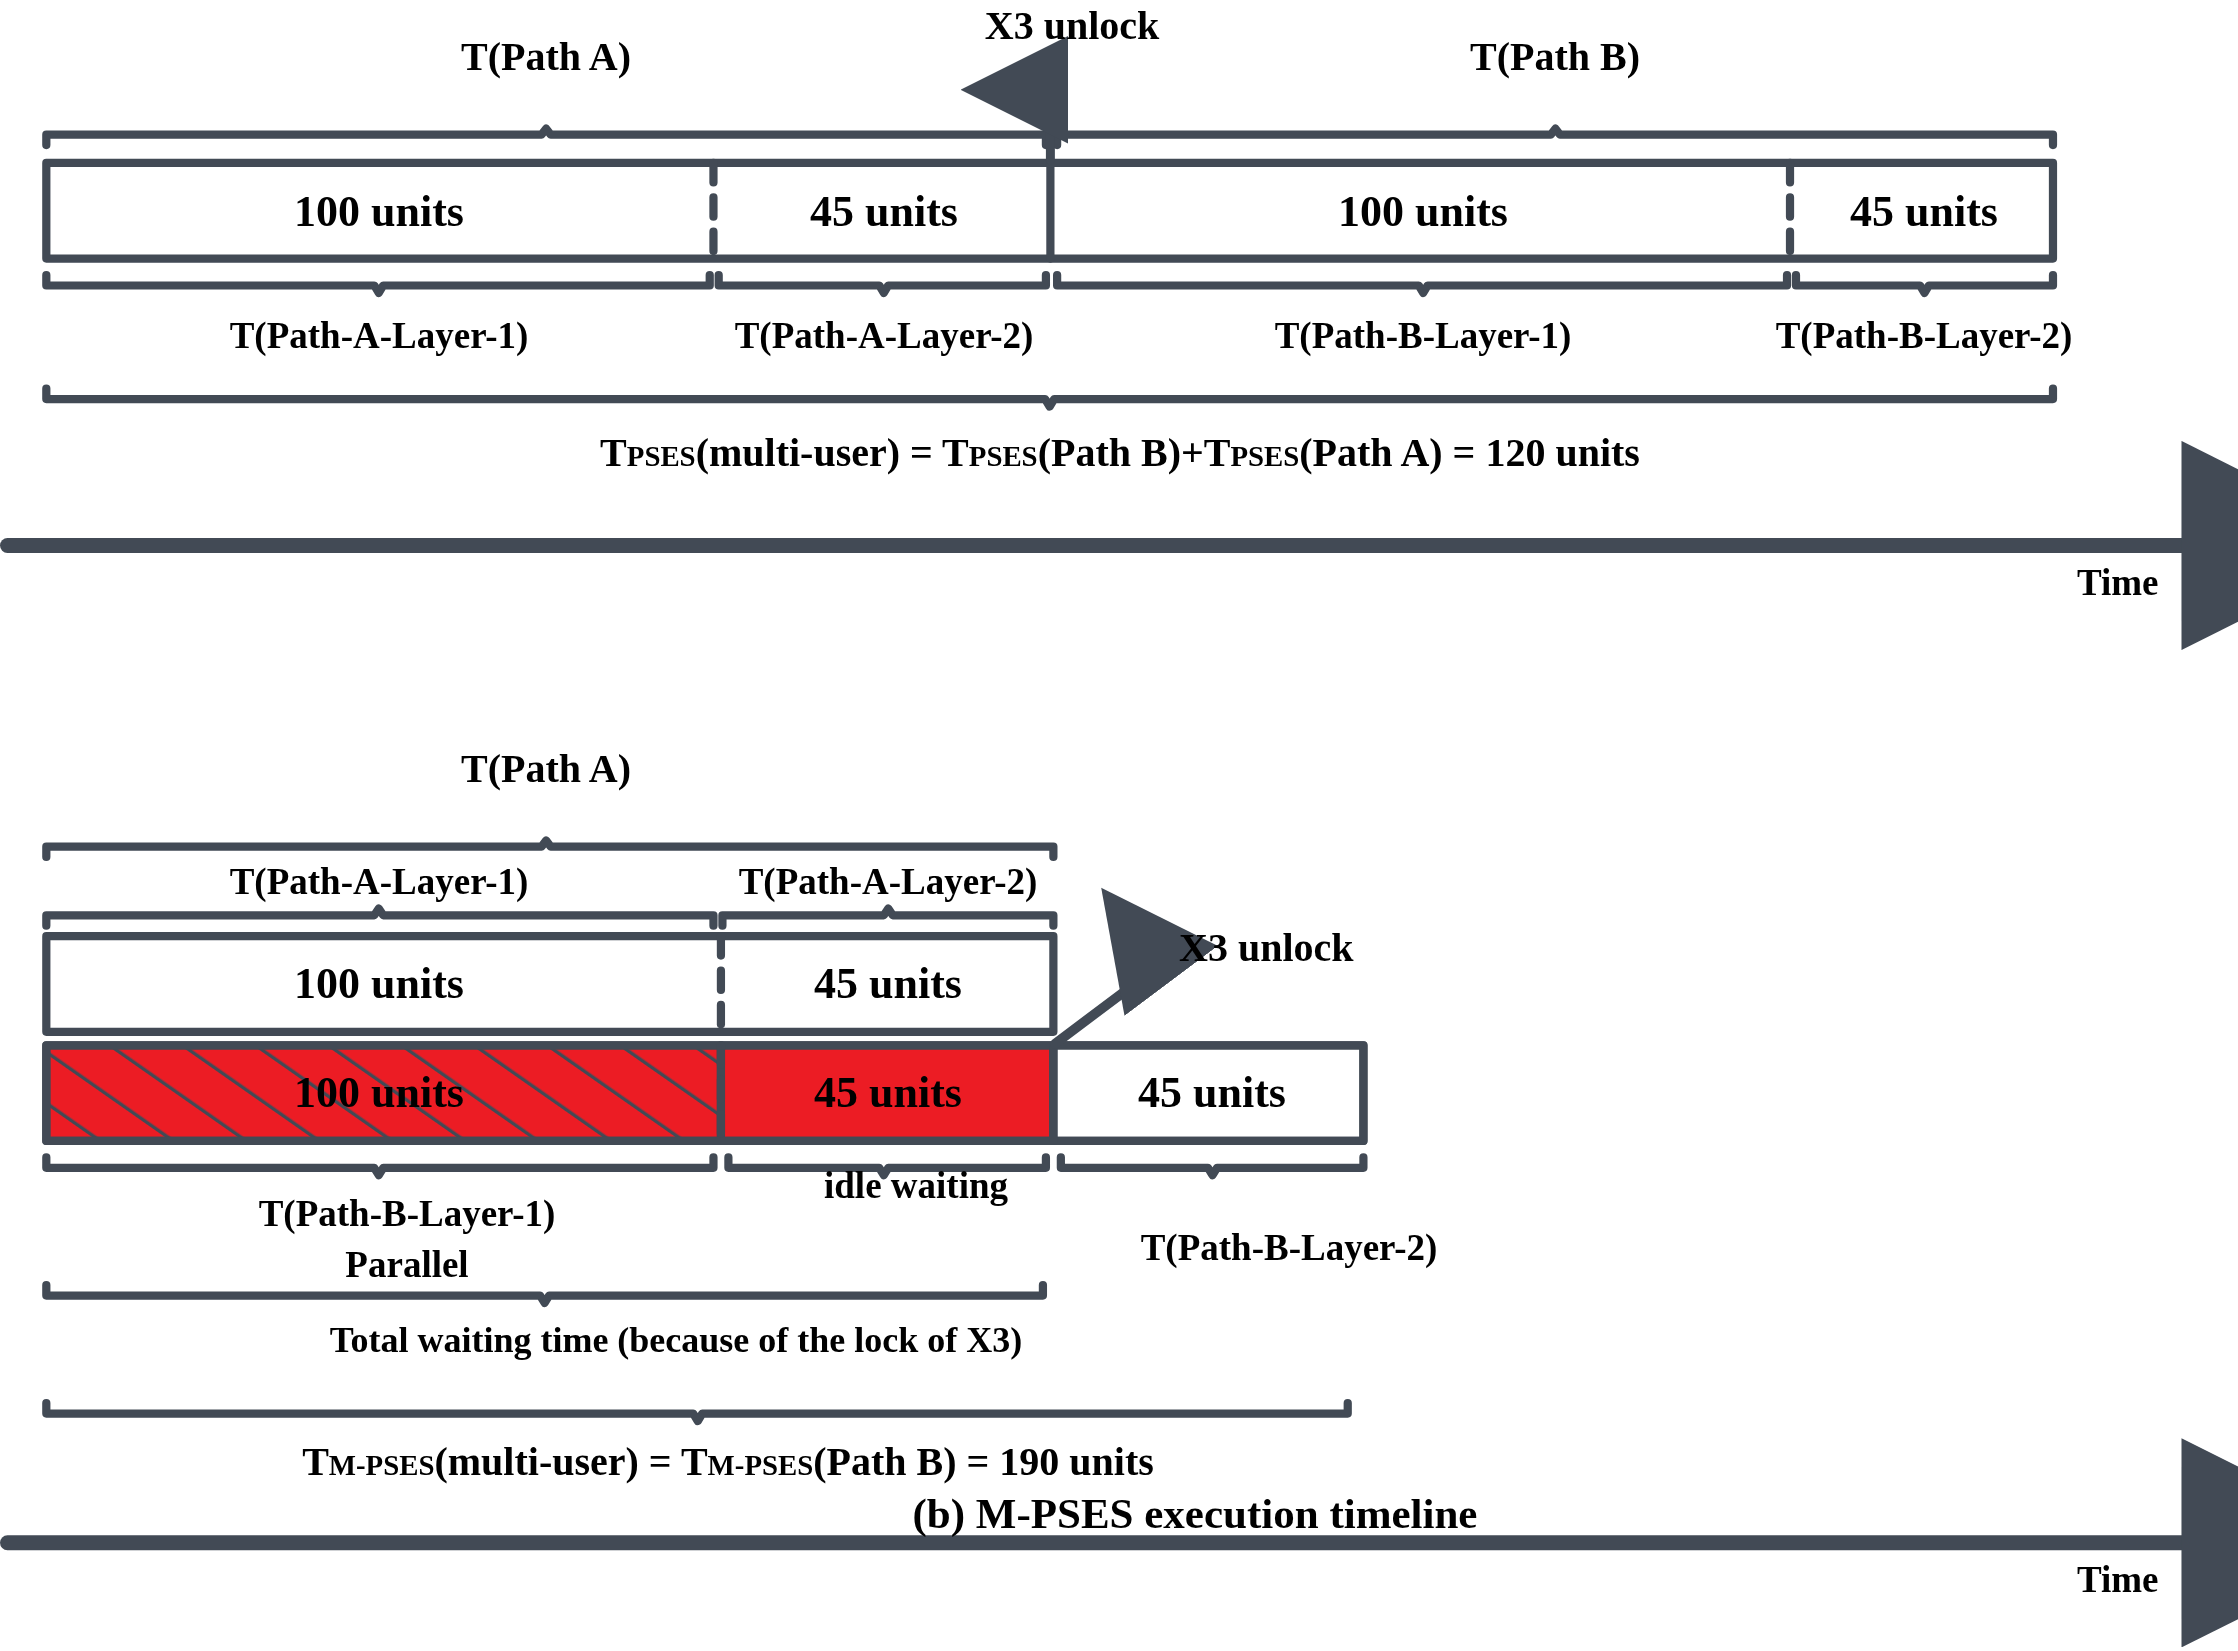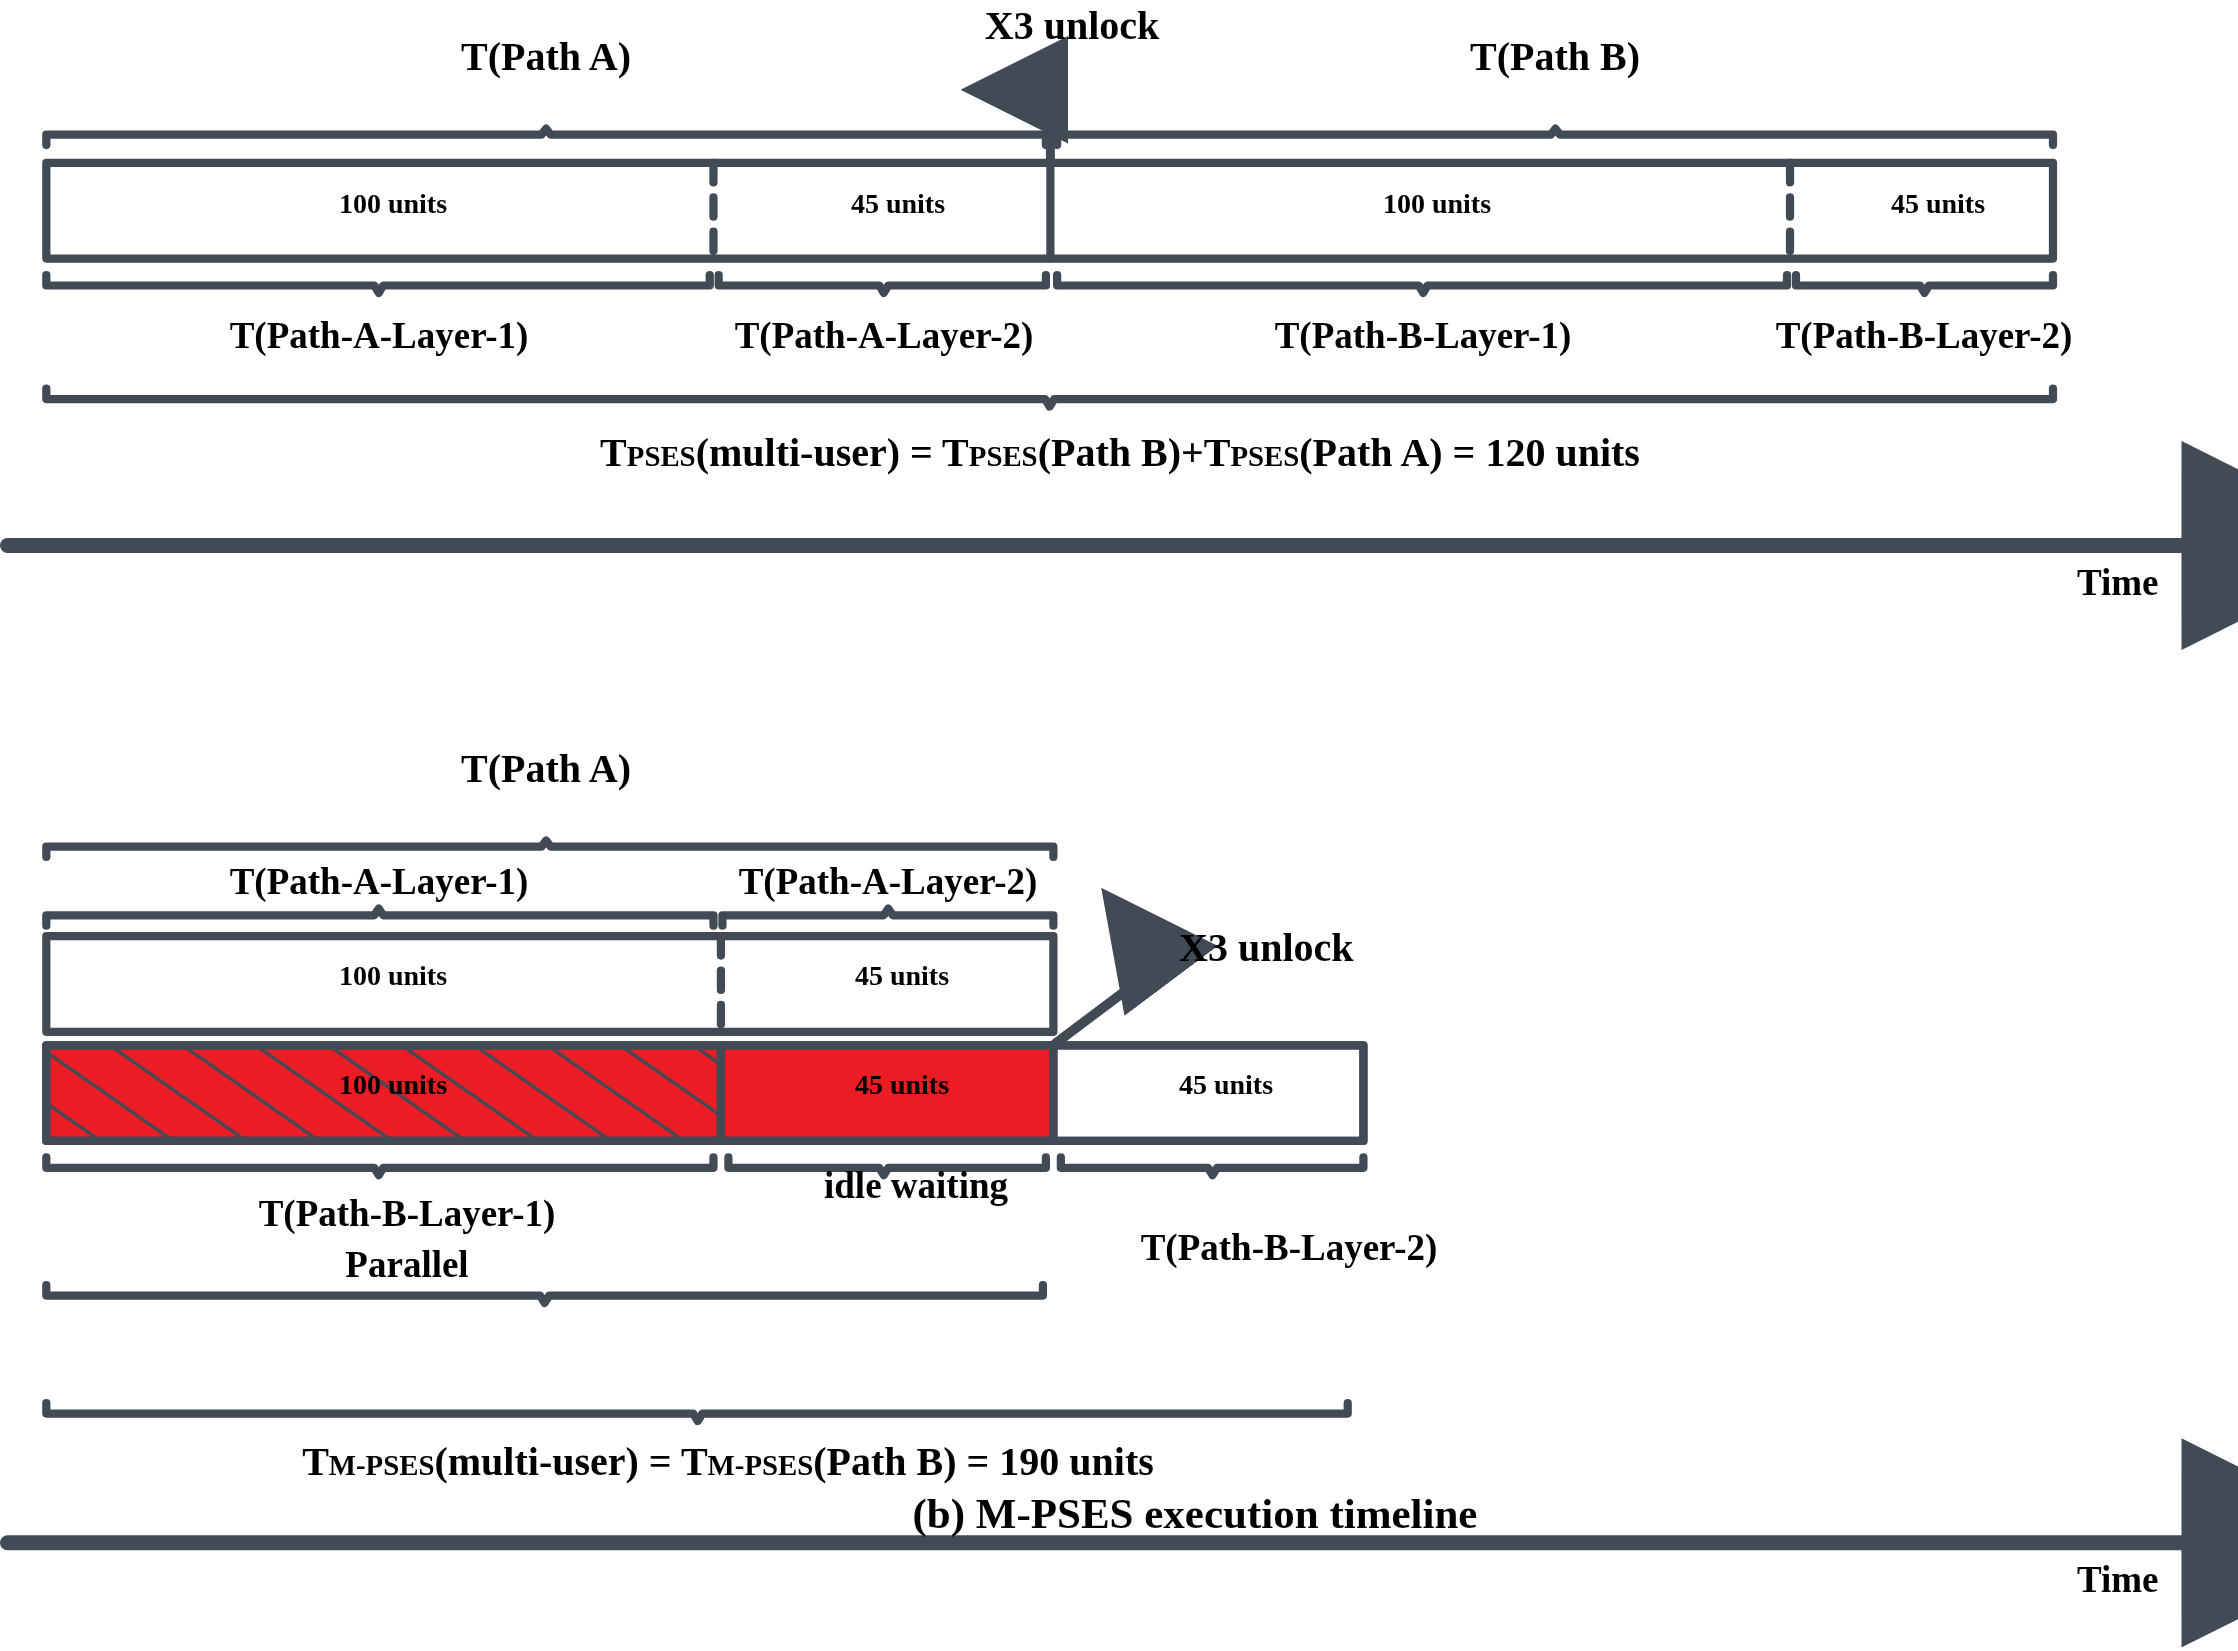--- a/index.html
+++ b/index.html
@@ -28,21 +28,21 @@
     position: absolute;
     font-family: "Liberation Serif", "DejaVu Serif", serif;
     font-weight: bold;
     color: #000000;
     white-space: nowrap;
     line-height: 1.0;
   }
   .ctr { transform: translateX(-50%); }
   .lbl-lg   { font-size: 40px; }
   .lbl-md   { font-size: 37px; }
-  .lbl-box  { font-size: 28px; margin-left: 14px; }
+  .lbl-box  { font-size: 44px; }
   .lbl-cap  { font-size: 43px; }
   .lbl-time { font-size: 37px; }
   .lbl-sm   { font-size: 36px; }
   .sc { font-size: 0.72em; }
 </style>
 </head>
 <body>
 
 <div id="figure">
 
@@ -183,20 +183,21 @@
 
   <div class="txt lbl-lg" style="left:1179px; top:928px;">X3 unlock</div>
 
   <div class="txt lbl-md ctr" style="left:407px; top:1195px;">T(Path-B-Layer-1)</div>
   <div class="txt lbl-md ctr" style="left:407px; top:1246px;">Parallel</div>
 
   <div class="txt lbl-md ctr" style="left:889px; top:1167px;margin-left:27px;">idle waiting</div>
 
   <div class="txt lbl-md ctr" style="left:1289px; top:1229px;">T(Path-B-Layer-2)</div>
 
+  <div class="txt lbl-sm ctr" style="left:676px; top:1322px;">Total waiting time (because of the lock of X3)</div>
 
   <div class="txt lbl-lg ctr" style="left:728px; top:1442px;">
     <span>T</span><span class="sc">M-PSES</span><span>(multi-user) = T</span><span class="sc">M-PSES</span><span>(Path B) = 190 units</span>
   </div>
 
   <div class="txt lbl-time" style="left:2077px; top:1561px;">Time</div>
 
   <div class="txt lbl-cap ctr" style="left:1195px; top:1492px;">(b) M-PSES execution timeline</div>
 
 </div>

